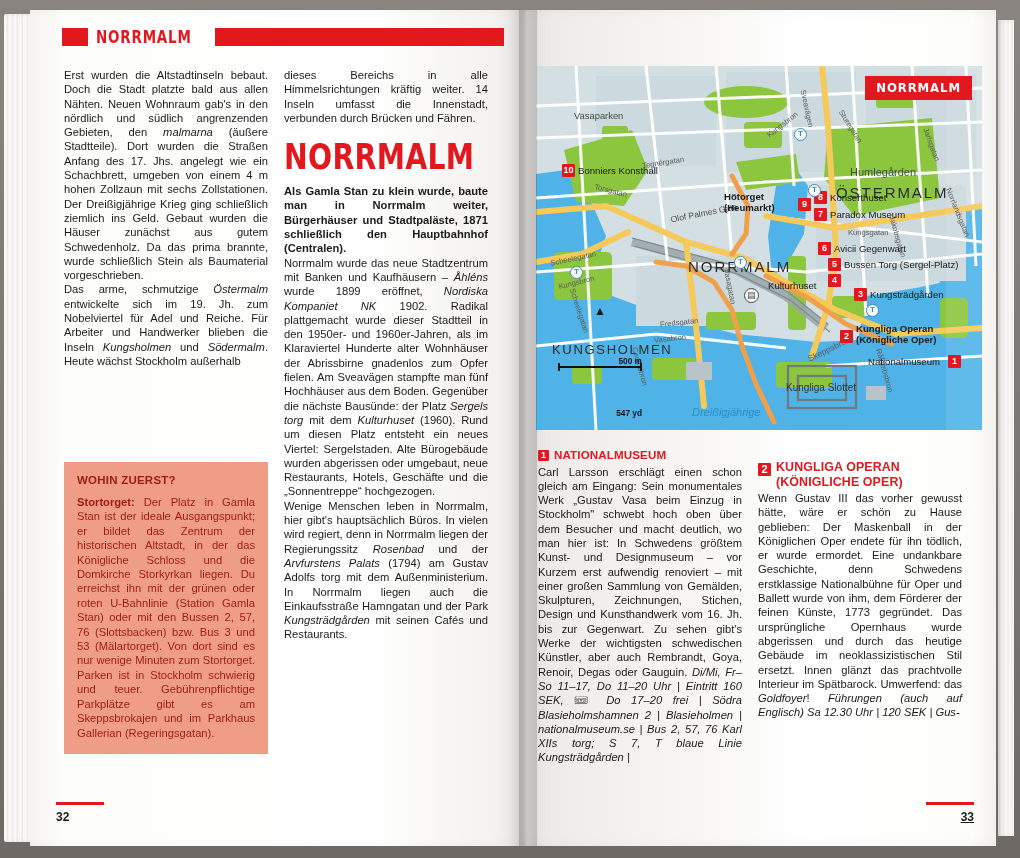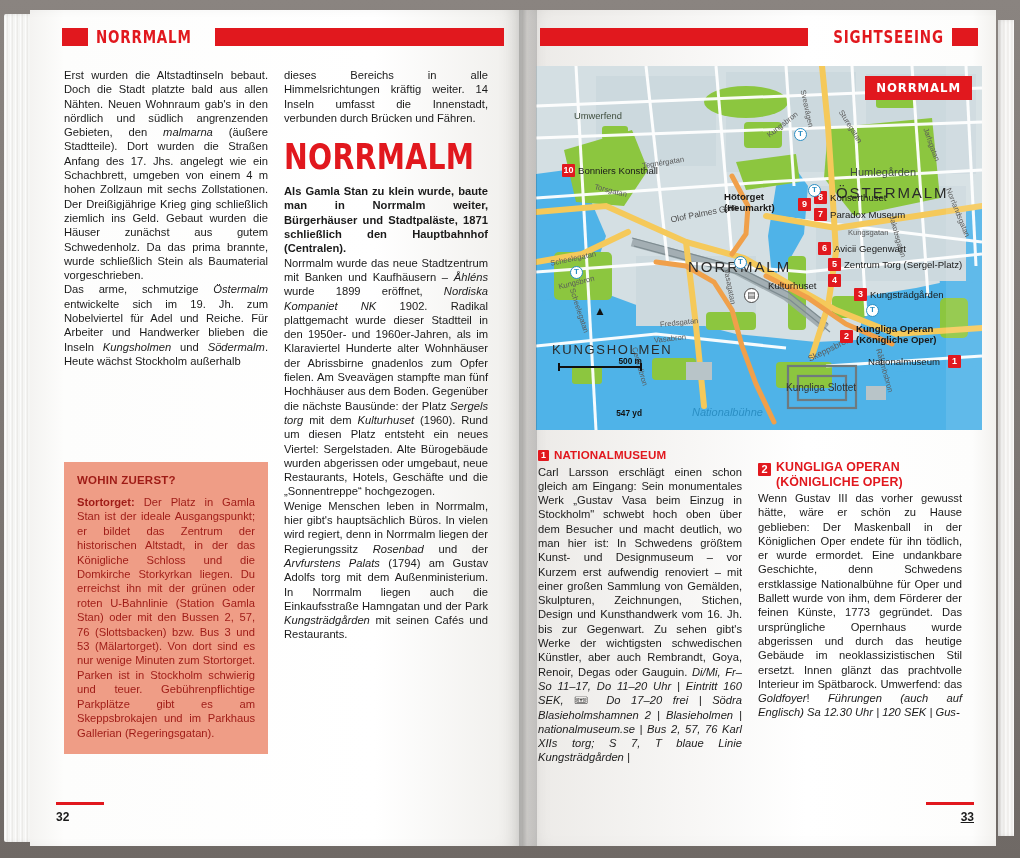--- a/index.html
+++ b/index.html
@@ -204,25 +204,20 @@
         <div class="pagenum left">
           <span class="rule"></span>
           <span>32</span>
         </div>
       </div>
     </div>
 
     <div class="page right">
       <div class="page-inner">
 
-        <div class="runhead right">
-          <div class="rh-bar stretch"></div>
-          <div class="rh-title">SIGHTSEEING</div>
-          <div class="rh-bar small"></div>
-        </div>
 
         <div class="map">
           <svg width="446" height="364" viewBox="0 0 446 364">
             <rect x="0" y="0" width="446" height="364" fill="#d4dfe3"></rect>
 
             <path d="M0,108 L30,104 L52,128 L70,170 L60,200 L40,232 L0,248 Z" fill="#4fb3e8"></path>
             <path d="M0,236 L60,224 L130,250 L200,268 L280,276 L360,272 L446,258 L446,364 L0,364 Z" fill="#4fb3e8"></path>
             <path d="M255,96 L272,120 L268,168 L250,200 L236,210 L232,170 L240,120 Z" fill="#4fb3e8"></path>
             <path d="M330,230 L380,222 L446,208 L446,300 L360,306 L320,286 Z" fill="#4fb3e8"></path>
             <path d="M400,150 L446,140 L446,215 L404,220 Z" fill="#4fb3e8"></path>
@@ -302,24 +297,24 @@
 
             <rect x="410" y="0" width="36" height="364" fill="#ffffff" opacity=".10"></rect>
           </svg>
 
           <div class="map-badge">NORRMALM</div>
 
           <div class="maplabel ml-city" style="left:152px; top:192px;">NORRMALM</div>
           <div class="maplabel ml-city" style="left:300px; top:118px;">ÖSTERMALM</div>
           <div class="maplabel ml-city" style="left:16px; top:276px; font-size:13px;">KUNGSHOLMEN</div>
 
-          <div class="maplabel ml-park" style="left:38px; top:44px;">Umwerfend</div>
+          <div class="maplabel ml-park" style="left:38px; top:44px;">Vasaparken</div>
           <div class="maplabel ml-park" style="left:314px; top:100px; font-size:11px;">Humlegården</div>
 
-          <div class="maplabel ml-water" style="left:156px; top:340px;">Nationalbühne</div>
+          <div class="maplabel ml-water" style="left:156px; top:340px;">Dreißigjährige</div>
 
           <div class="maplabel ml-poi" style="left:250px; top:316px; font-size:10px; color:#333;">Kungliga Slottet</div>
 
           <div class="maplabel ml-street" style="left:106px; top:92px; transform:rotate(-9deg);">Tegnérgatan</div>
           <div class="maplabel ml-street" style="left:58px; top:120px; transform:rotate(14deg);">Torsgatan</div>
           <div class="maplabel ml-street" style="left:134px; top:142px; transform:rotate(-11deg); font-size:8.6px; color:#4c4c4c;">Olof Palmes Gata</div>
           <div class="maplabel ml-street" style="left:252px; top:38px; transform:rotate(78deg);">Sveavägen</div>
           <div class="maplabel ml-street" style="left:176px; top:216px; transform:rotate(79deg);">Vasagatan</div>
           <div class="maplabel ml-street" style="left:22px; top:212px; transform:rotate(-14deg);">Kungsbron</div>
           <div class="maplabel ml-street" style="left:14px; top:188px; transform:rotate(-12deg);">Scheelegatan</div>
@@ -346,21 +341,21 @@
           <div class="mapnum" style="left:278px; top:125px;">8</div>
           <div class="maplabel ml-poi" style="left:294px; top:126px;">Konserthuset</div>
 
           <div class="mapnum" style="left:278px; top:142px;">7</div>
           <div class="maplabel ml-poi" style="left:294px; top:143px;">Paradox Museum</div>
 
           <div class="mapnum" style="left:282px; top:176px;">6</div>
           <div class="maplabel ml-poi" style="left:298px; top:177px;">Avicii Gegenwart</div>
 
           <div class="mapnum" style="left:292px; top:192px;">5</div>
-          <div class="maplabel ml-poi" style="left:308px; top:193px;">Zentrum Torg (Sergel-Platz)</div>
+          <div class="maplabel ml-poi" style="left:308px; top:193px;">Bussen Torg (Sergel-Platz)</div>
 
           <div class="mapnum" style="left:292px; top:208px;">4</div>
           <div class="maplabel ml-poi" style="left:232px; top:214px;">Kulturhuset</div>
 
           <div class="mapnum" style="left:318px; top:222px;">3</div>
           <div class="maplabel ml-poi" style="left:334px; top:223px;">Kungsträdgården</div>
 
           <div class="mapnum" style="left:304px; top:264px;">2</div>
           <div class="maplabel ml-poi2" style="left:320px; top:258px; width:120px; text-align:left;">Kungliga Operan<br>(Königliche Oper)</div>
 

